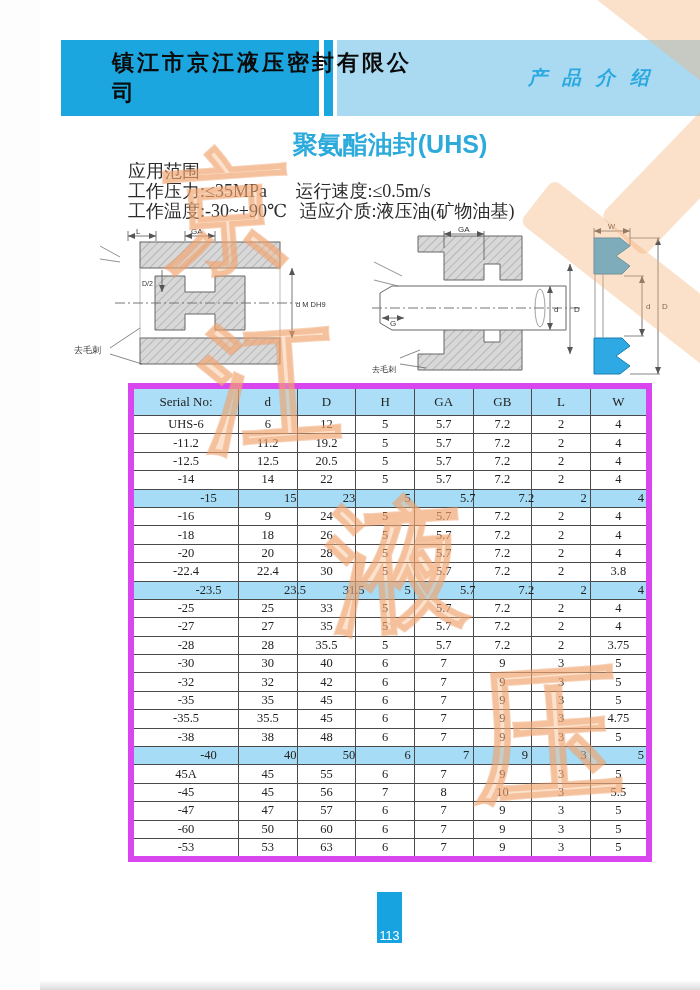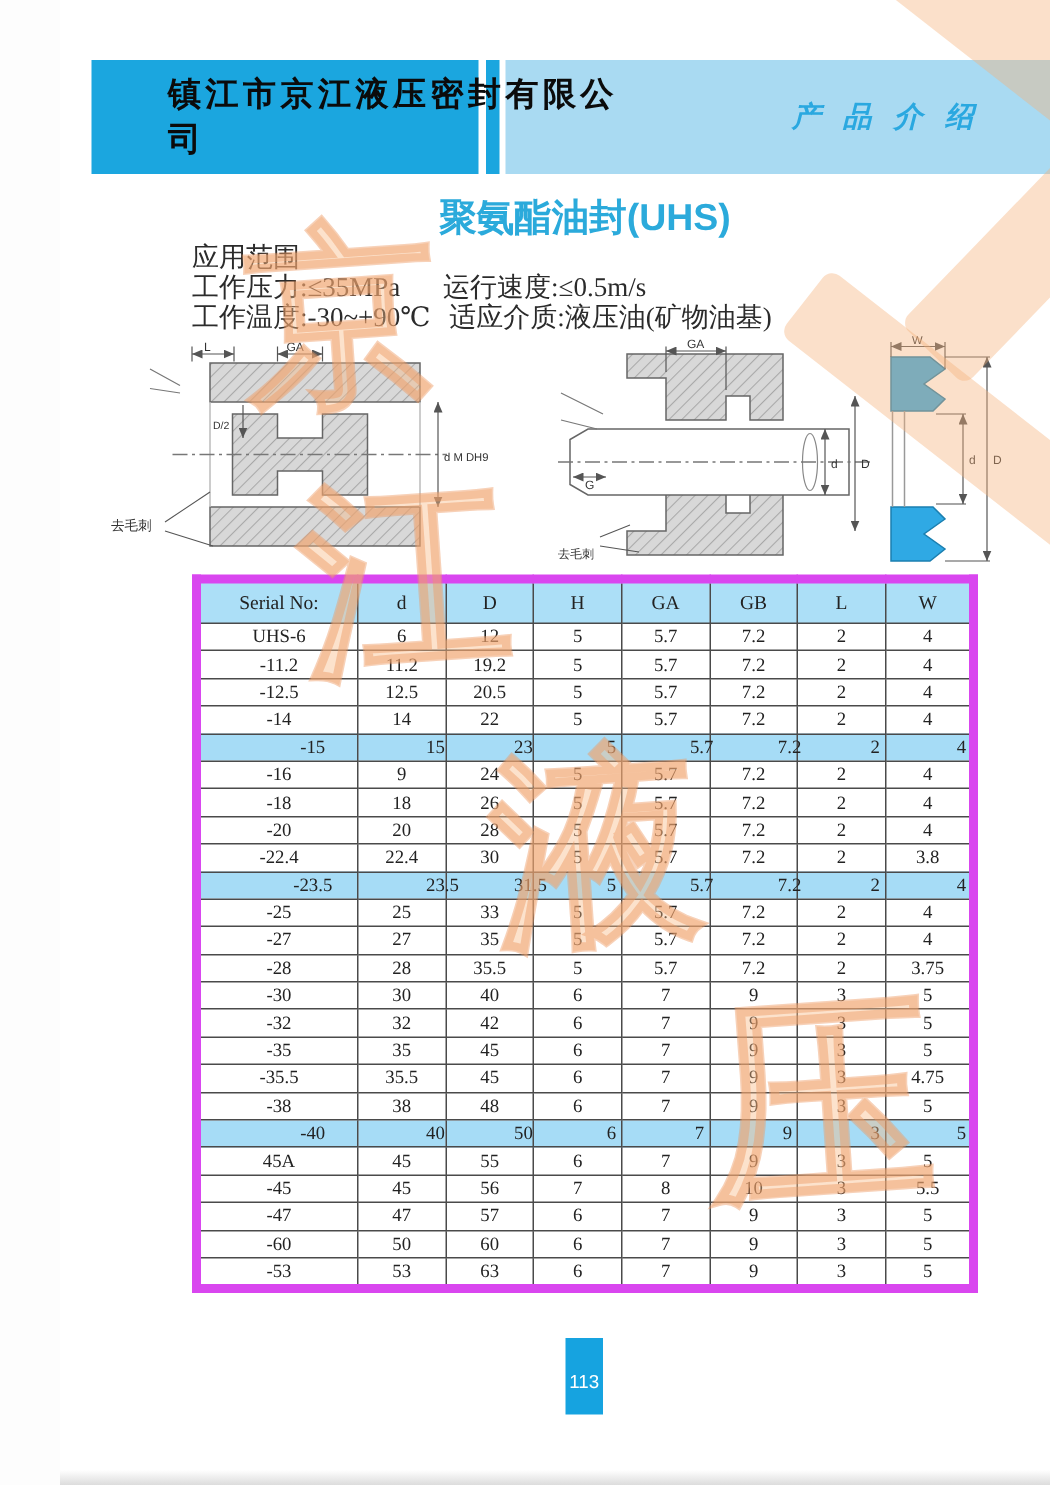--- a/index.html
+++ b/index.html
@@ -36,21 +36,21 @@
   table.spec{border-collapse:collapse;width:100%;table-layout:fixed;border:6px solid #d946ef;}
   table.spec th,table.spec td{border:1px solid #4a4a4a;text-align:center;font-weight:normal;
         font-size:12.5px;color:#222;padding:0;}
   table.spec th{height:26px;background:var(--table-header-bg);font-size:13px;}
   table.spec td{height:17.4px;}
   table.spec tr.hl td{background:var(--row-highlight-bg);padding-left:45px;}
 
   
   .badge{position:absolute;left:337px;top:892px;width:25px;height:51px;background:var(--badge-bg);
         color:#fff;font-size:12.5px;font-family:"Liberation Sans",sans-serif;display:flex;
-        justify-content:center;align-items:center;padding-top:6px;box-sizing:border-box;z-index:3;}
+        justify-content:center;align-items:flex-end;padding-top:6px;box-sizing:border-box;z-index:3;}
 
   
   .wm{position:absolute;left:0;top:0;width:100%;height:100%;pointer-events:none;z-index:5;}
   .wm-char{position:absolute;font-weight:bold;font-family:"Liberation Serif",serif;
         color:rgba(247,186,133,0.42);-webkit-text-stroke:2px rgba(238,154,98,0.45);line-height:1;}
   .wm-c0{left:122px;top:148px;font-size:130px;transform:rotate(-4deg);}
   .wm-c1{left:160px;top:318px;font-size:140px;transform:rotate(-4deg);}
   .wm-c2{left:288px;top:498px;font-size:140px;transform:rotate(-4deg);}
   .wm-c3{left:432px;top:662px;font-size:150px;transform:rotate(-4deg);}
   .wm-bar{position:absolute;background:rgba(246,178,122,0.40);border-radius:8px;}

